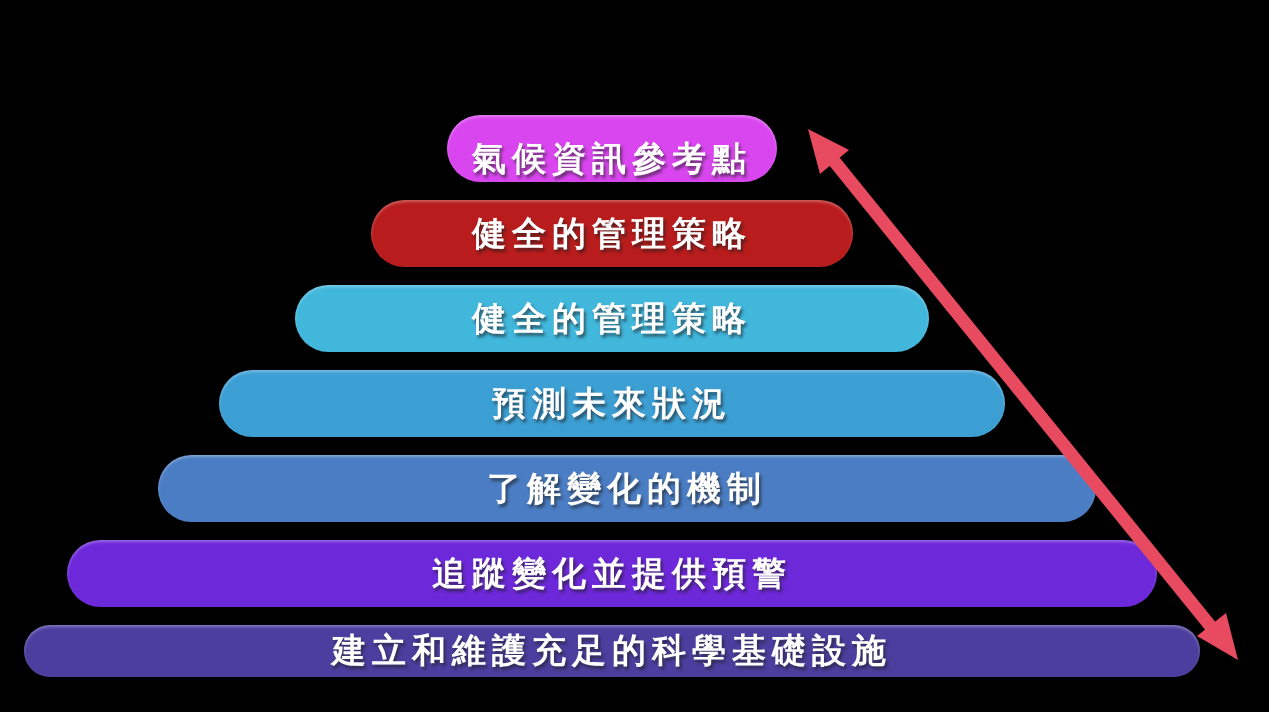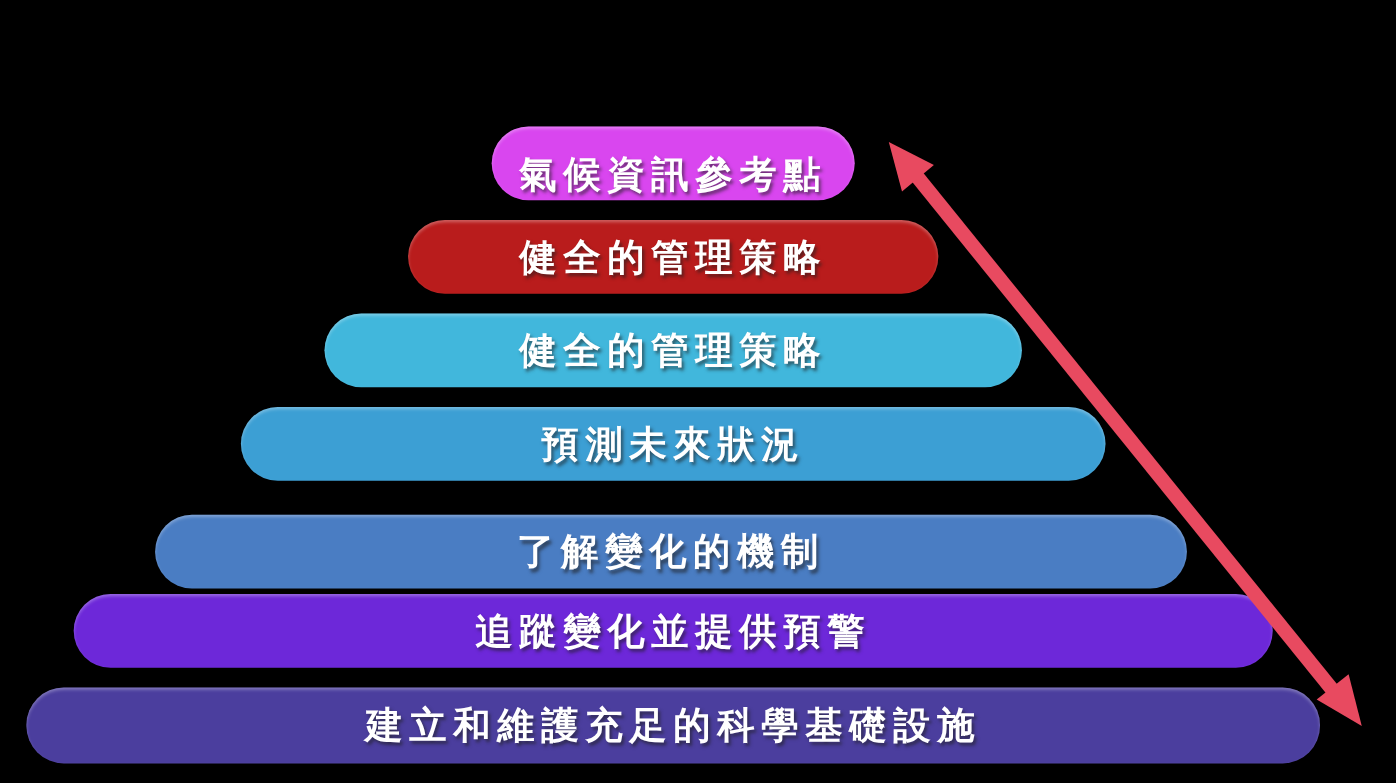--- a/index.html
+++ b/index.html
@@ -39,23 +39,23 @@
     letter-spacing: 6px;
     white-space: nowrap;
     text-shadow: 2px 3px 3px rgba(30,30,30,0.6);
     font-family: "DejaVu Serif", "Liberation Serif", serif;
   }
   
   .lvl-0 { top: 115px; left: 447px; width: 330px; }
   .lvl-1 { top: 200px; left: 371px; width: 482px; }
   .lvl-2 { top: 285px; left: 295px; width: 634px; }
   .lvl-3 { top: 370px; left: 219px; width: 786px; }
-  .lvl-4 { top: 455px; left: 141px; width: 938px; margin-top: 13px; }
+  .lvl-4 { top: 455px; left: 158px; width: 938px; }
   .lvl-5 { top: 540px; left: 67px;  width: 1090px; }
-  .lvl-6 { top: 625px; left: 24px;  width: 1176px; height: 69px; }
+  .lvl-6 { top: 625px; left: 24px;  width: 1176px; height: 52px; }
   .arrow-svg {
     position: absolute;
     top: 0; left: 0;
     width: 1269px; height: 712px;
     pointer-events: none;
   }
 </style>
 </head>
 <body>
 

